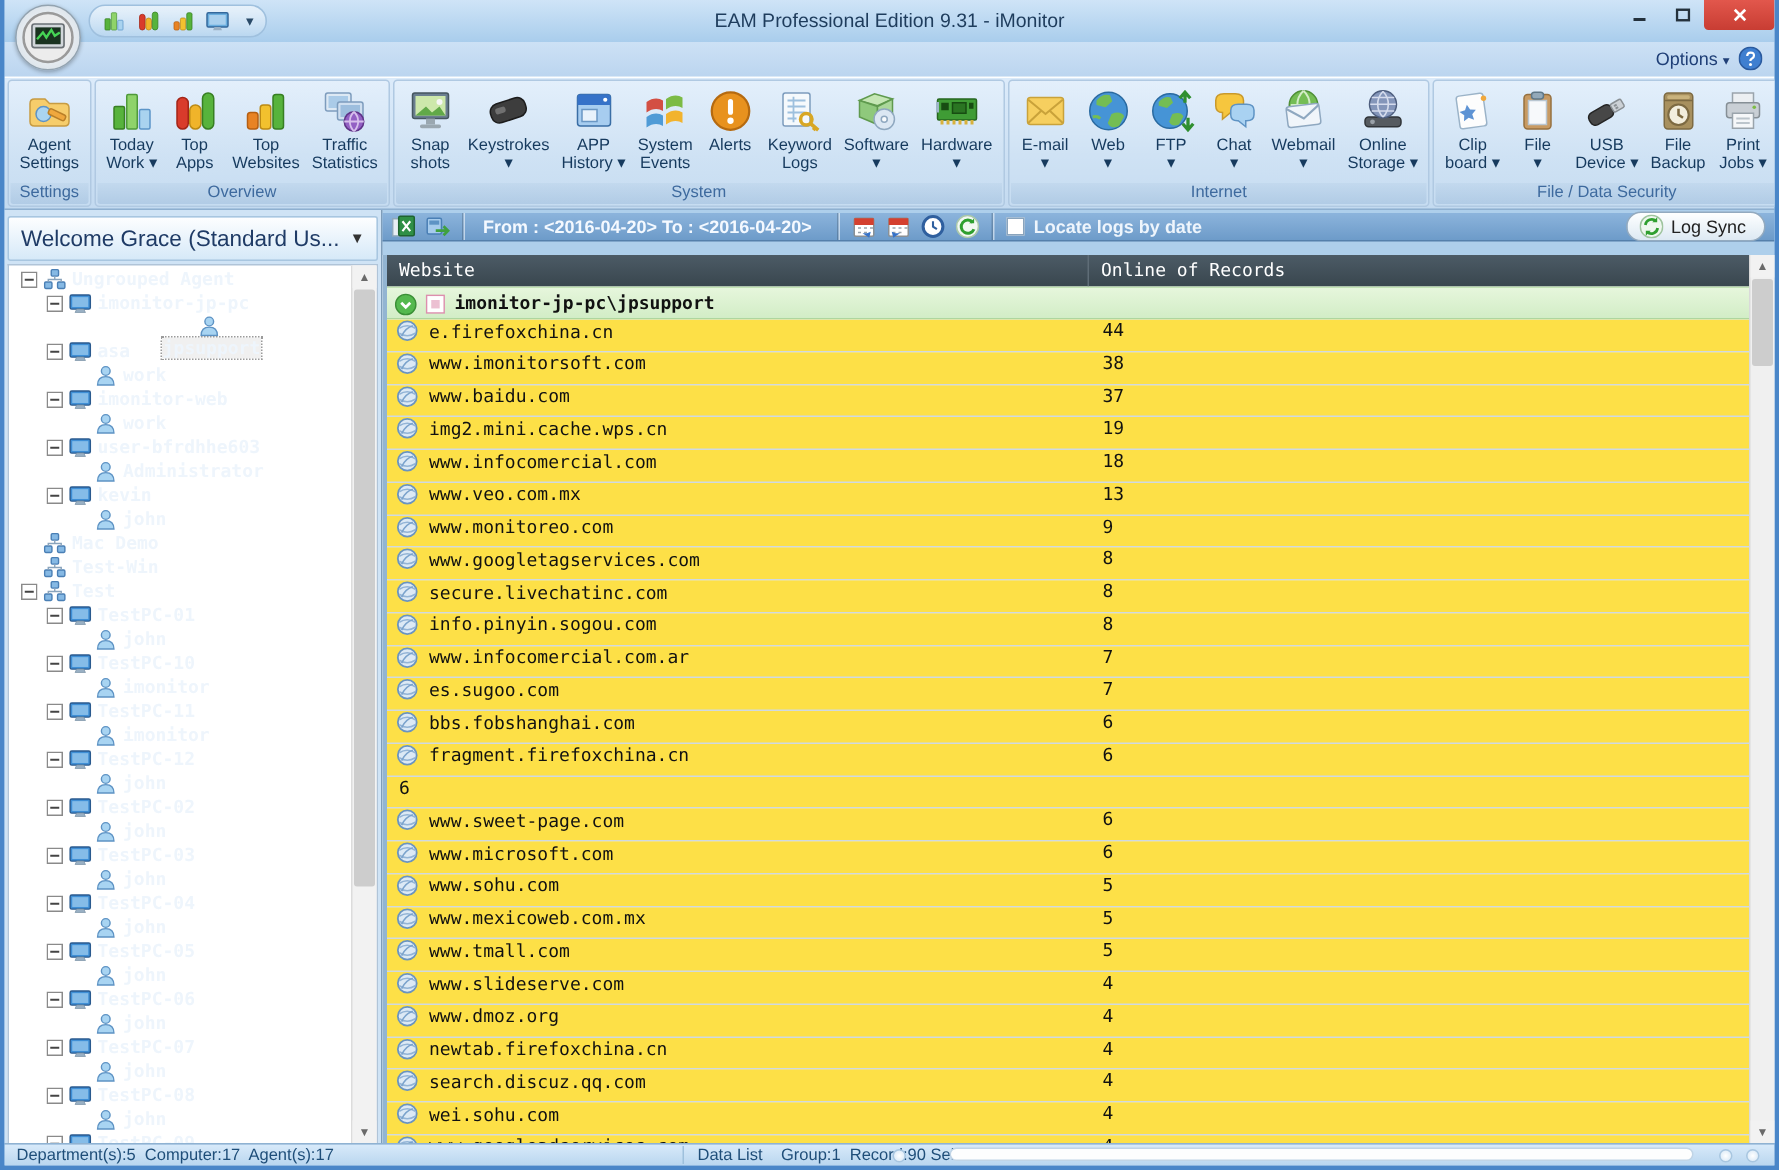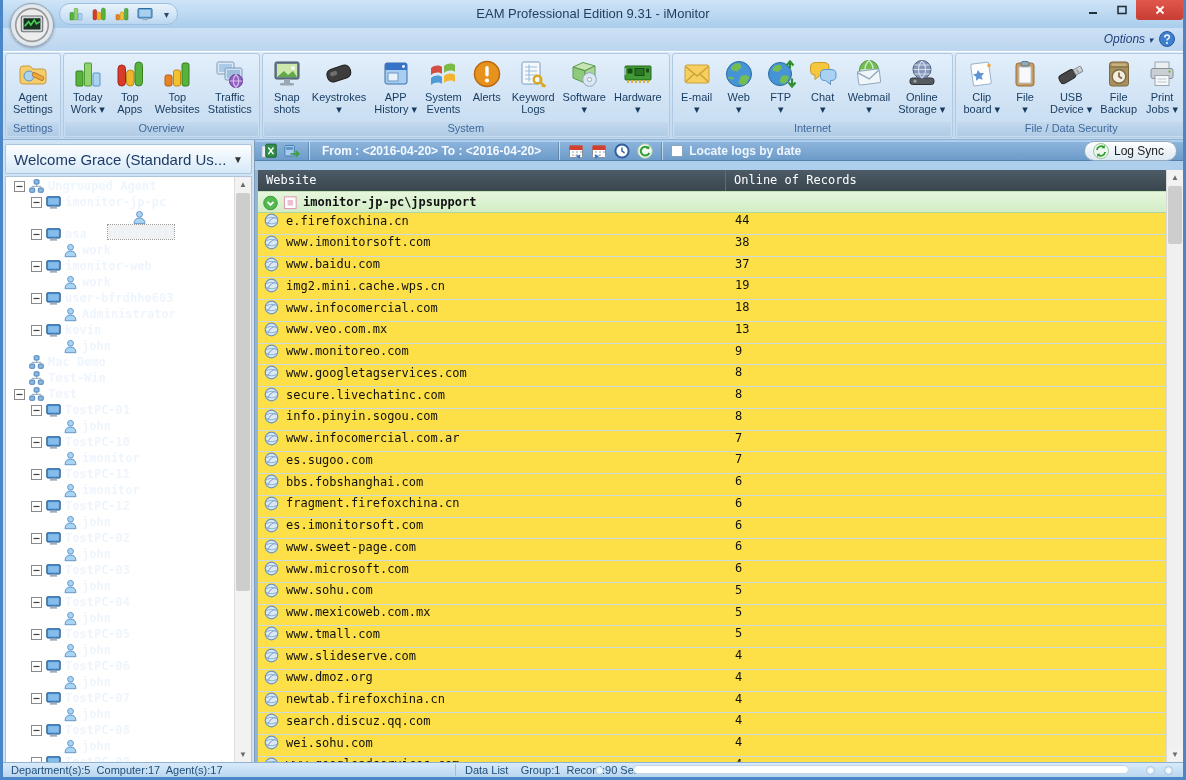--- a/index.html
+++ b/index.html
@@ -23,21 +23,21 @@
   .wb{height:20px;display:flex;align-items:center;justify-content:center;color:#24313c;font-size:11px;}
   .wb.min,.wb.max{width:29px;}
   .wb.close{width:47px;background:linear-gradient(#e2574c,#c83d33);color:#fff;border-radius:0 0 3px 3px;font-size:12px;}
   
   .tabrow{position:absolute;top:28px;left:0;right:0;height:24px;
           background:linear-gradient(#cde1f5,#bbd5ef);border-bottom:1px solid #fdfefe;}
   .tabs{position:absolute;left:58px;top:0;height:24px;display:flex;}
   .tab{padding:4px 16px 0 16px;font-size:12px;color:#1f3f77;font-weight:bold;height:24px;cursor:default;margin-top:36px;}
   .tab.active{background:linear-gradient(#fefeff,#eef6fd);border:1px solid #8fb0d0;border-bottom:none;
               border-radius:3px 3px 0 0;color:#15428b;}
-  .tabopts{position:absolute;right:8px;top:3px;display:flex;align-items:center;gap:6px;font-style:italic;}
+  .tabopts{position:absolute;right:8px;top:3px;display:flex;align-items:center;gap:6px;}
   .opts{font-size:12px;color:#1f3f77;cursor:default;}
   .opts .caret{font-size:9px;}
   
   .ribbon{position:absolute;top:52px;left:0;right:0;height:88px;
           background:linear-gradient(#dcebfa,#c3daf0);padding:1px 2px;display:flex;gap:2px;border-bottom:1px solid #8fb0d0;}
   .rgroup{border:1px solid #b0c9e2;border-radius:3px;background:linear-gradient(#e3effb,#cfe2f4 60%,#c6dcf1);
           display:flex;flex-direction:column;padding:1px;}
   .rgroup-row{flex:1;display:flex;align-items:flex-start;padding:2px 2px 0 2px;}
   .rbtn{min-width:42px;padding:1px 4px;display:flex;flex-direction:column;align-items:center;cursor:default;border-radius:3px;}
   .rbtn-icon{width:32px;height:32px;margin-bottom:1px;}
@@ -1281,30 +1281,20 @@
                     <circle cx="8" cy="8" r="6.7" fill="#dce9f5" stroke="#6a94c0" stroke-width="1.3"></circle>
                     <path d="M2.3 6.2q5.7-3.4 11.4 0M2.3 9.8q5.7 3.4 11.4 0" stroke="#93b4d6" fill="none" stroke-width="1.1"></path>
                     <path d="M4 11.8q2.8-6 8-7.4" stroke="#7ba3cc" fill="none" stroke-width="1.1"></path>
                   </svg>
                 </span>
                 <span>fragment.firefoxchina.cn</span>
               </div>
               <div class="tcell-num">6</div>
             </div>
             <div class="trow">
-              <div class="tcell-site">
-                <span class="rowglobe">
-                  <svg width="15" height="15" viewBox="0 0 16 16">
-                    <circle cx="8" cy="8" r="6.7" fill="#dce9f5" stroke="#6a94c0" stroke-width="1.3"></circle>
-                    <path d="M2.3 6.2q5.7-3.4 11.4 0M2.3 9.8q5.7 3.4 11.4 0" stroke="#93b4d6" fill="none" stroke-width="1.1"></path>
-                    <path d="M4 11.8q2.8-6 8-7.4" stroke="#7ba3cc" fill="none" stroke-width="1.1"></path>
-                  </svg>
-                </span>
-                <span>es.imonitorsoft.com</span>
-              </div>
               <div class="tcell-num">6</div>
             </div>
             <div class="trow">
               <div class="tcell-site">
                 <span class="rowglobe">
                   <svg width="15" height="15" viewBox="0 0 16 16">
                     <circle cx="8" cy="8" r="6.7" fill="#dce9f5" stroke="#6a94c0" stroke-width="1.3"></circle>
                     <path d="M2.3 6.2q5.7-3.4 11.4 0M2.3 9.8q5.7 3.4 11.4 0" stroke="#93b4d6" fill="none" stroke-width="1.1"></path>
                     <path d="M4 11.8q2.8-6 8-7.4" stroke="#7ba3cc" fill="none" stroke-width="1.1"></path>
                   </svg>

